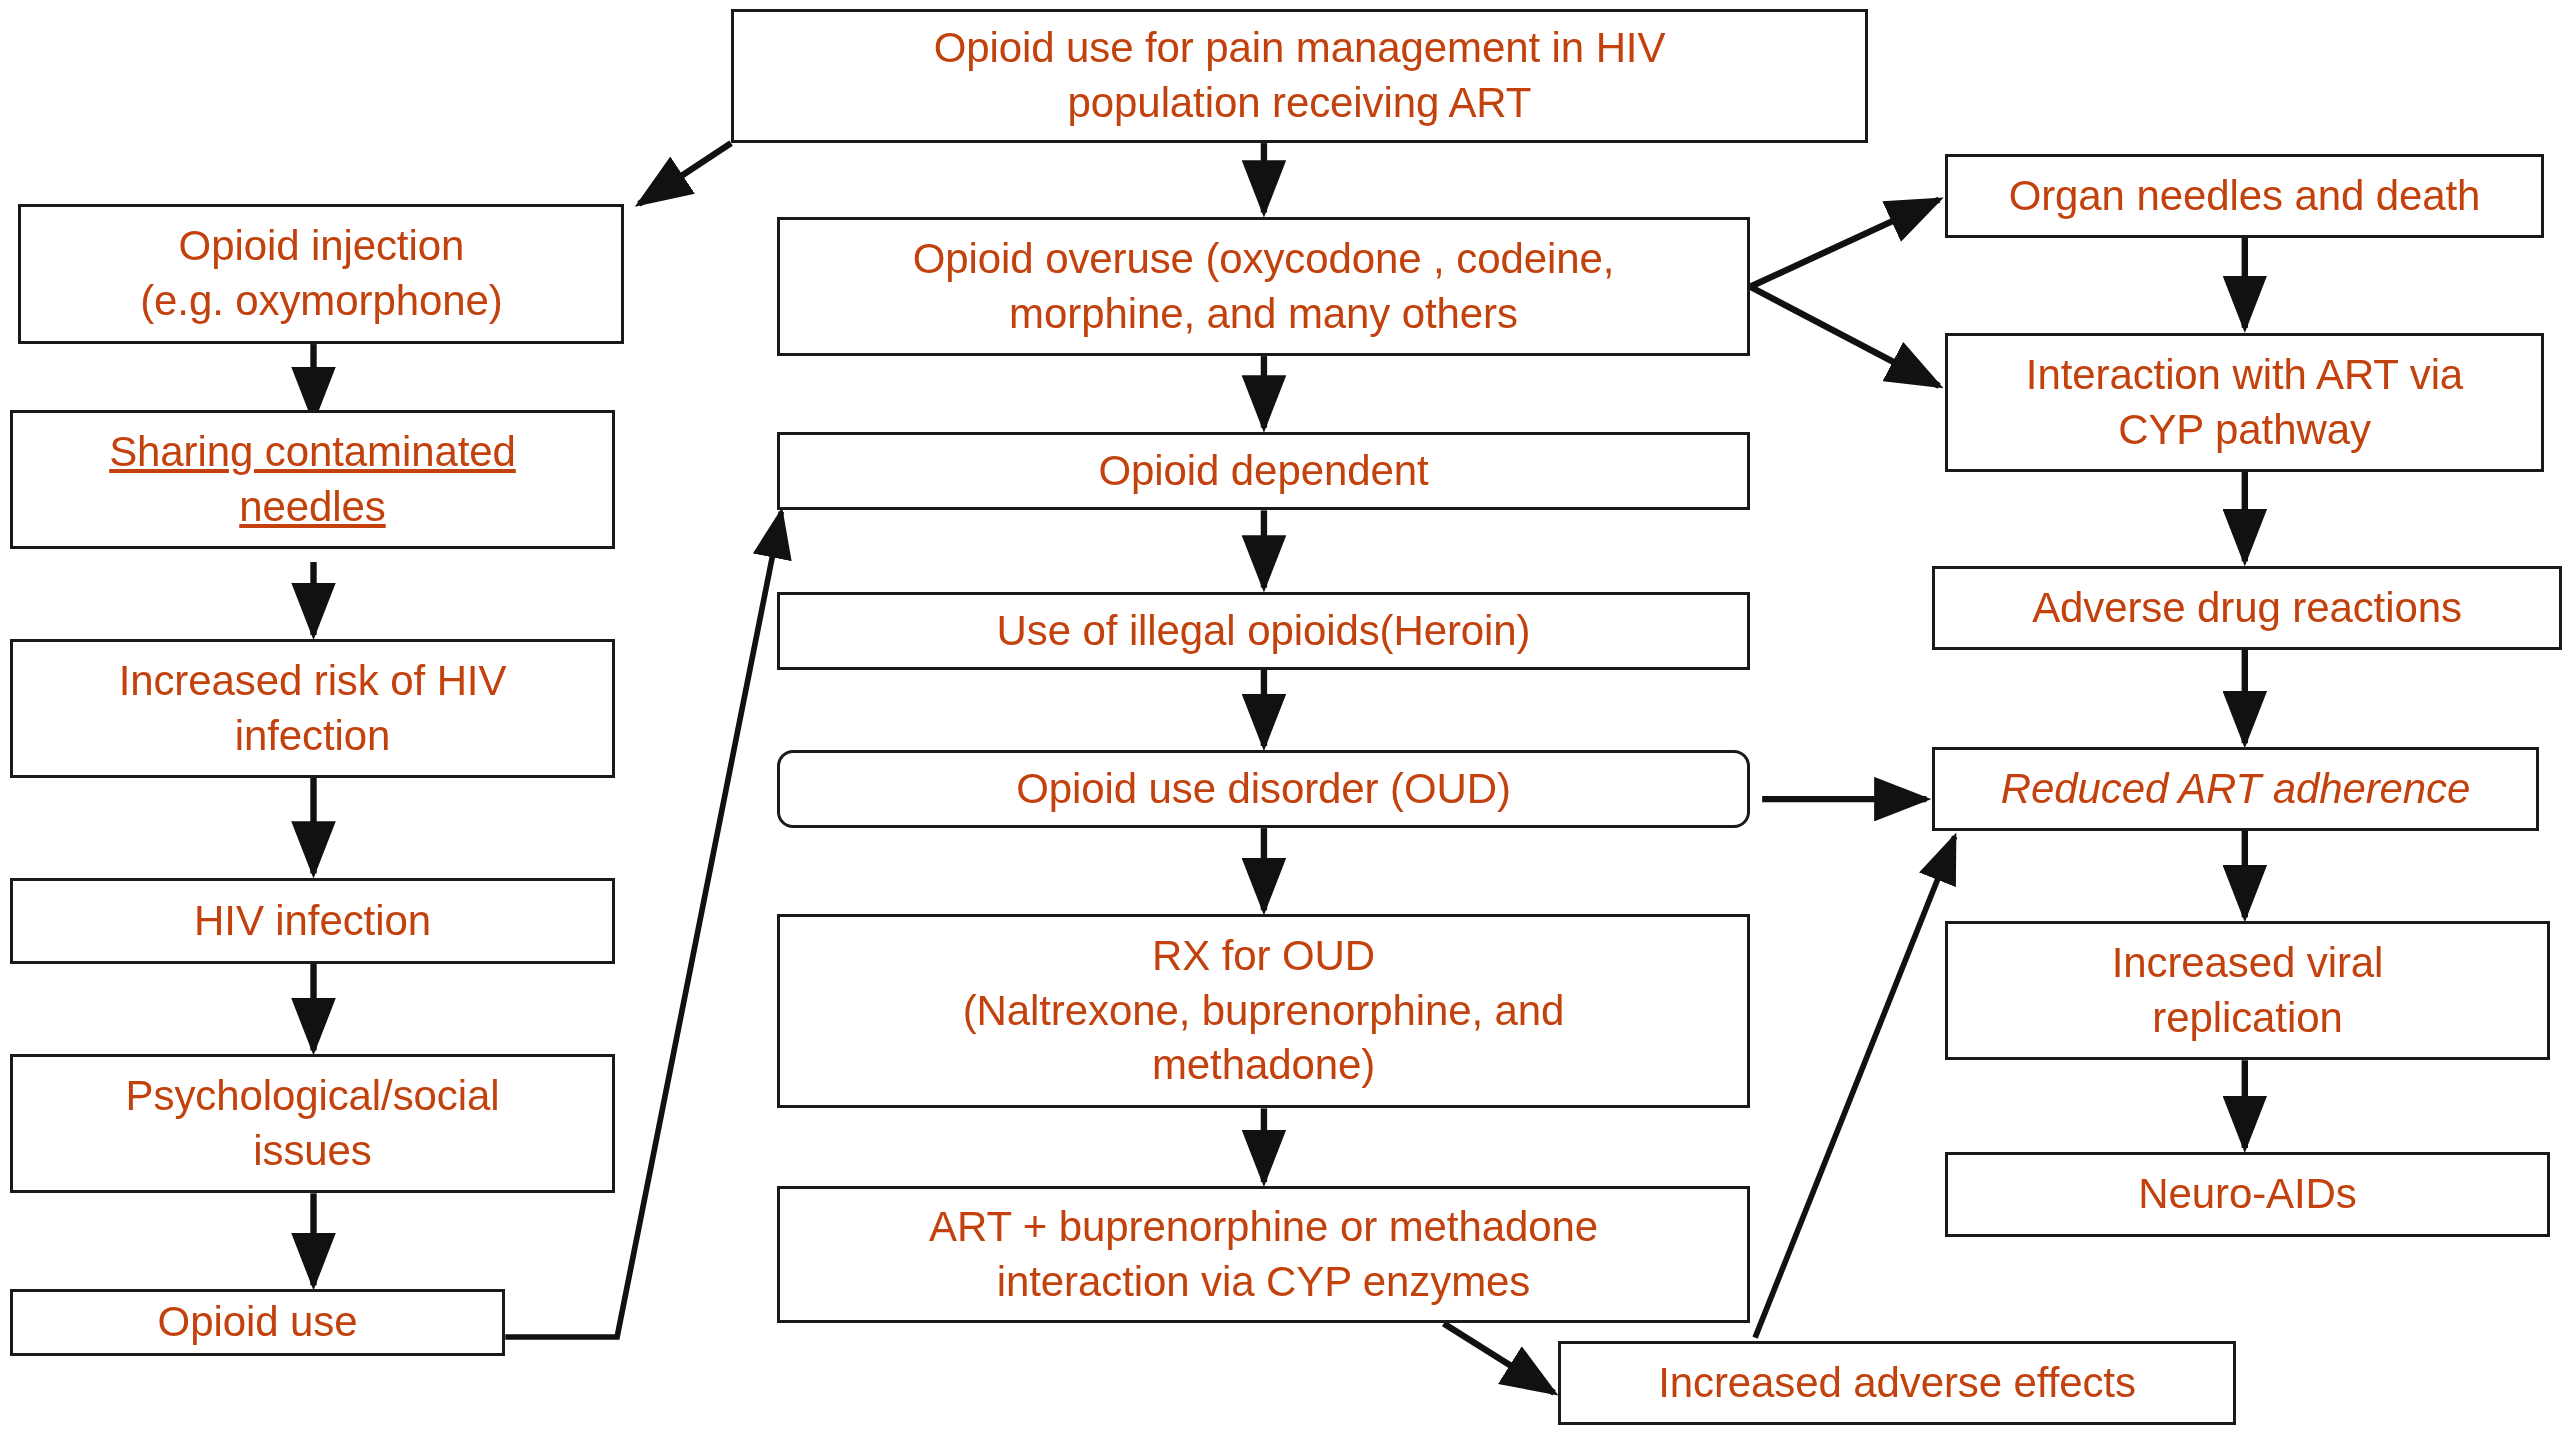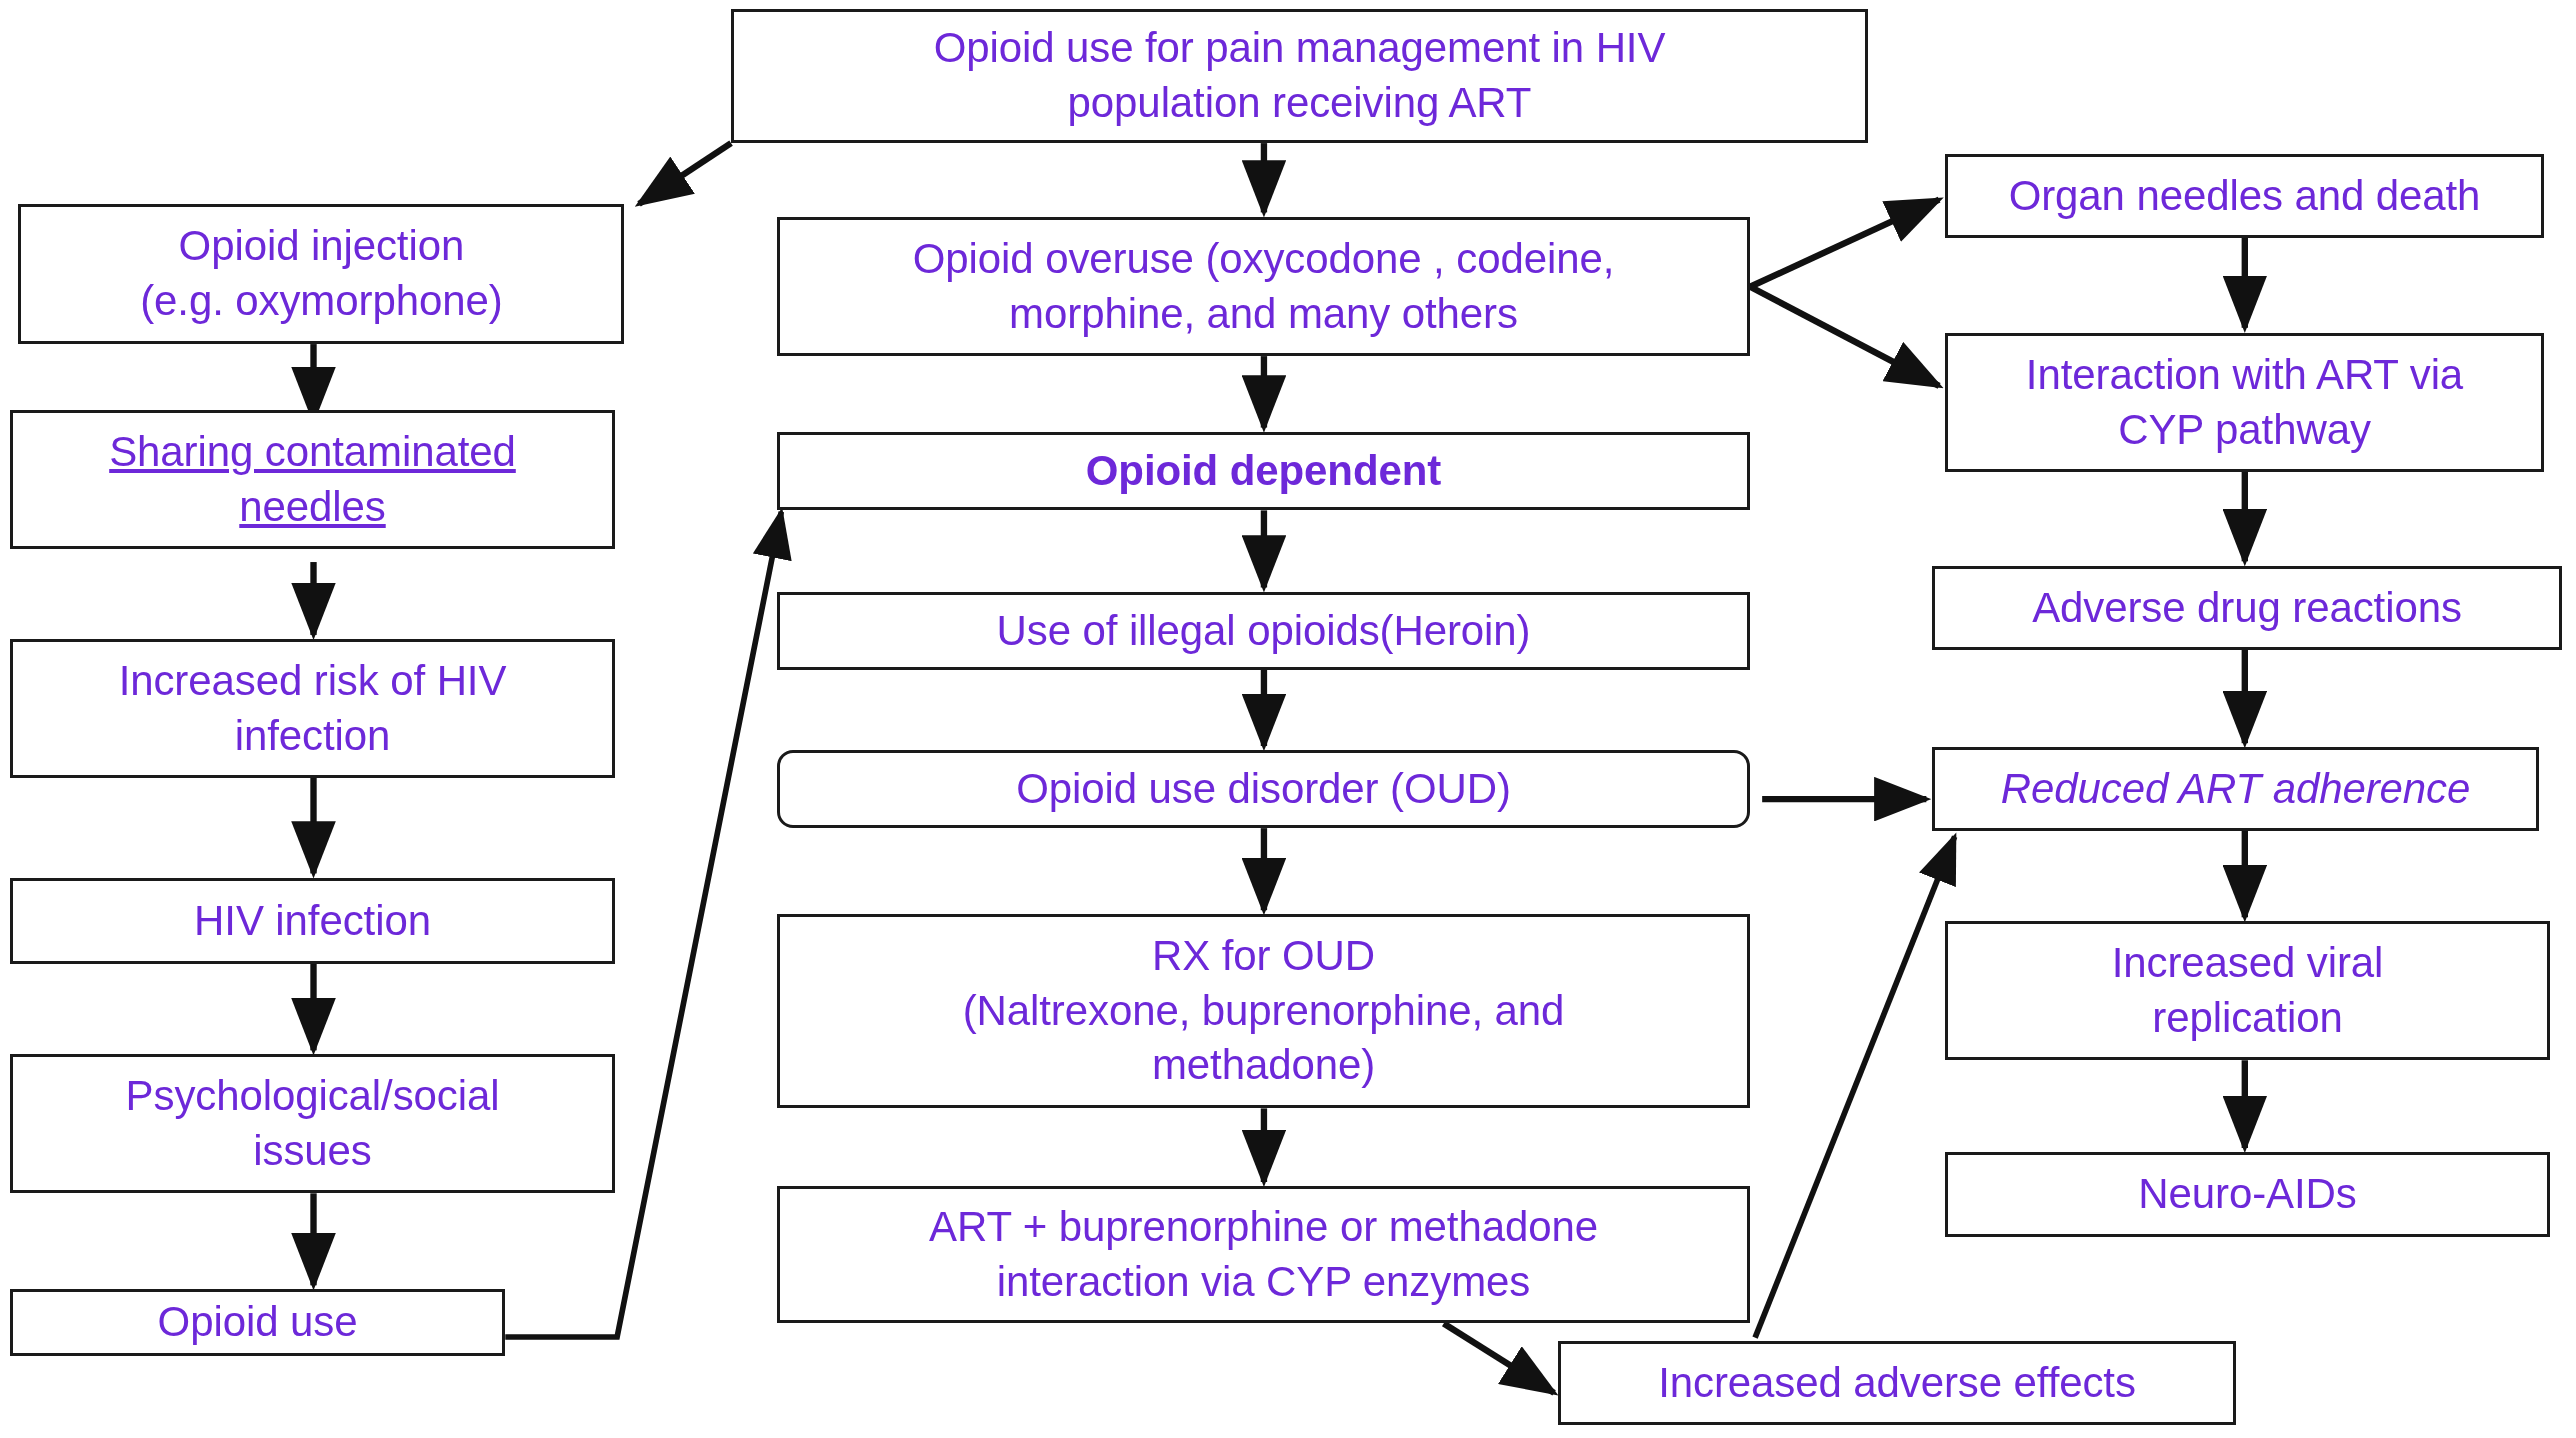--- a/index.html
+++ b/index.html
@@ -25,21 +25,21 @@
   }
   .node {
     position: absolute;
     box-sizing: border-box;
     border: 3.5px solid #1a1a1a;
     background: #ffffff;
     display: flex;
     align-items: center;
     justify-content: center;
     text-align: center;
-    color: #6d28d9;
+    color: #c2410c;
     font-size: 42px;
     line-height: 1.30;
     padding: 2.8px 8.5px;
     letter-spacing: -0.1px;
   }
   .node .label {
     display: block;
     width: 100%;
     white-space: pre-line;
   }
@@ -165,21 +165,21 @@
 
   <div class="node" style="left:10px; top:1289px; width:495px; height:67px;">
     <span class="label">Opioid use</span>
   </div>
 
   <div class="node" style="left:777px; top:217px; width:973px; height:139px;">
     <span class="label">Opioid overuse (oxycodone , codeine,
 morphine, and many others</span>
   </div>
 
-  <div class="node" style="left:777px; top:432px; width:973px; height:78px;font-weight:bold;">
+  <div class="node" style="left:777px; top:432px; width:973px; height:78px;">
     <span class="label">Opioid dependent</span>
   </div>
 
   <div class="node" style="left:777px; top:592px; width:973px; height:78px;">
     <span class="label">Use of illegal opioids(Heroin)</span>
   </div>
 
   <div class="node" style="left:777px; top:750px; width:973px; height:78px;border-radius:16px;">
     <span class="label">Opioid use disorder (OUD)</span>
   </div>

